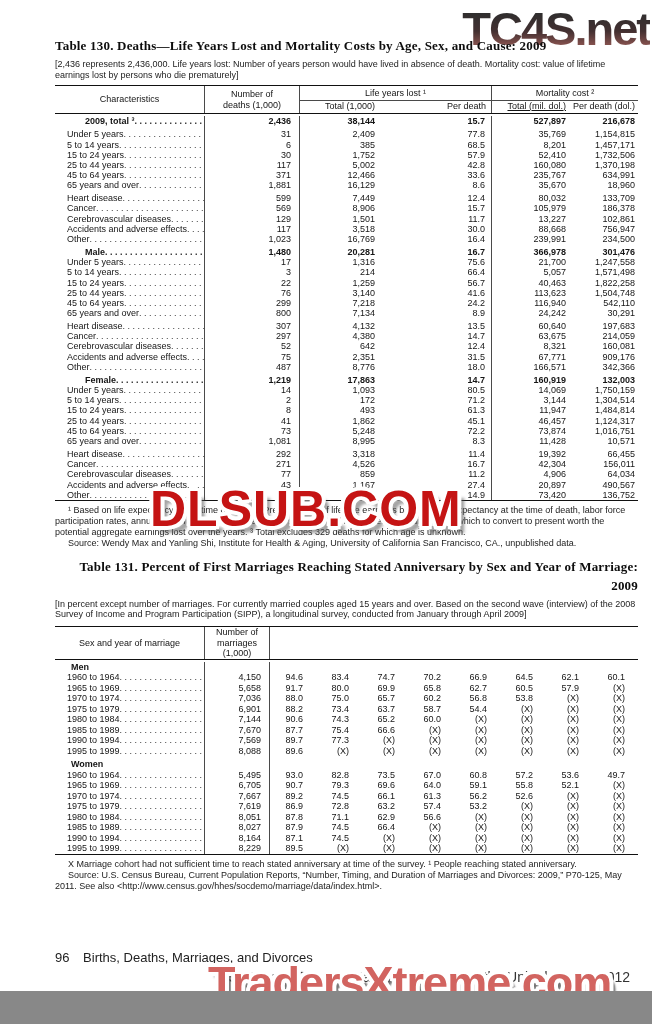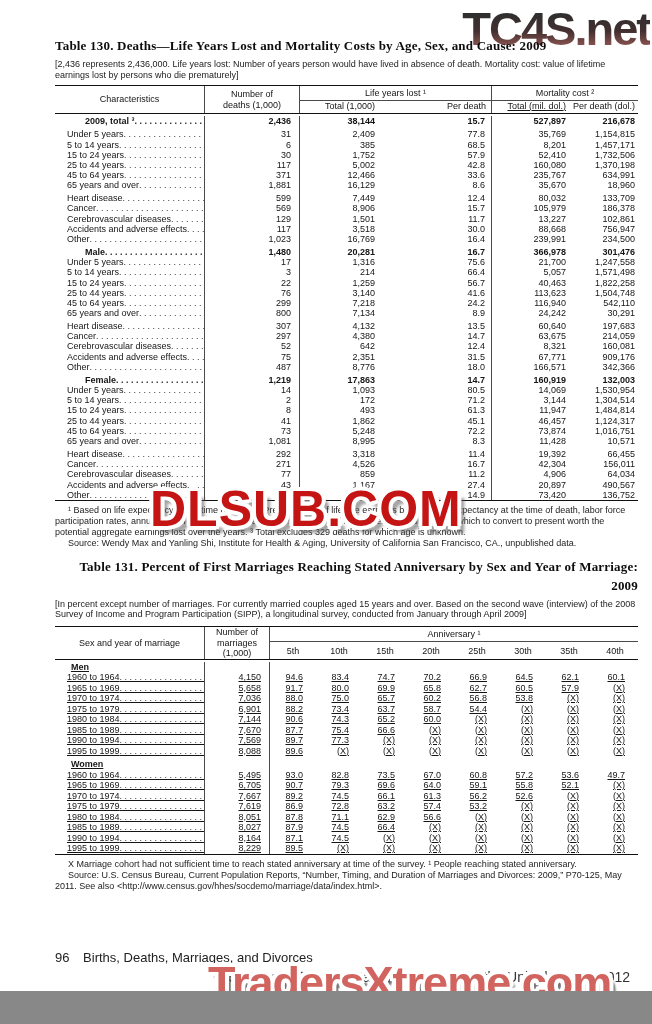--- a/index.html
+++ b/index.html
@@ -46,21 +46,21 @@
   #t130-body .c3{border-right:1px solid #4a4a4a;padding-right:6px;}
   #t130-body .c4{padding-right:4px;}
   #t130-body .c5{padding-right:3px;}
   #t130-head .s1{padding-right:20px;} #t130-head .s2{padding-right:6px;}
   #t130-head .s3{padding-right:4px;text-decoration:underline;} #t130-head .s4{padding-right:3px;}
 
   
   #t131-head{grid-template-columns:150px 65px 368px;margin-top:6px;}
   #t131-head .hsubA{grid-template-columns:repeat(8,46px);}
   #t131-head .hsubA span{justify-content:center;padding-bottom:2px;}
-  #t131-body{padding-top:2px;text-decoration:underline;}
+  #t131-body{padding-top:2px;}
   #t131-body .c0{border-right:1px solid #4a4a4a;}
   #t131-body .c1{border-right:1px solid #4a4a4a;padding-right:8px;}
   #t131-body .ca{padding-right:13px;}
   #t131-body .sec .c0{font-weight:bold;padding-left:16px;}
 
   .fnotes{margin-top:4px;font-size:9px;line-height:11px;color:#1c1c1c;}
   .fnotes p{margin:0;text-indent:13px;}
 
   .pagefoot{position:absolute;left:55px;top:950px;width:583px;font-size:13px;color:#222;}
   .pagefoot .pno{margin-right:10px;margin-top:48px;}
@@ -361,21 +361,21 @@
           <span class="c c5">132,003</span>
         </div>
         <div class="row">
           <span class="c0">
             <span class="lt">Under 5 years</span>
           </span>
           <span class="c c1">14</span>
           <span class="c c2">1,093</span>
           <span class="c c3">80.5</span>
           <span class="c c4">14,069</span>
-          <span class="c c5">1,530,954</span>
+          <span class="c c5">1,750,159</span>
         </div>
         <div class="row">
           <span class="c0">
             <span class="lt">5 to 14 years</span>
           </span>
           <span class="c c1">2</span>
           <span class="c c2">172</span>
           <span class="c c3">71.2</span>
           <span class="c c4">3,144</span>
           <span class="c c5">1,304,514</span>
@@ -479,33 +479,20 @@
 
     <div class="ttl" id="t131-title">Table 131. Percent of First Marriages Reaching Stated Anniversary by Sex and Year of Marriage: 2009</div>
     <div class="bnote">[In percent except number of marriages. For currently married couples aged 15 years and over. Based on the second wave (interview) of the 2008 Survey of Income and Program Participation (SIPP), a longitudinal survey, conducted from January through April 2009]</div>
 
     <div class="thead" id="t131-head">
       <div class="hcenter vline">Sex and year of marriage</div>
       <div class="hstack vline">
         <span>Number of</span>
         <span>marriages</span>
         <span>(1,000)</span>
-      </div>
-      <div class="hgroup">
-        <span class="gl">Anniversary ¹</span>
-        <div class="hsub hsubA" id="t131-anniv-cols">
-            <span class="ah">5th</span>
-            <span class="ah">10th</span>
-            <span class="ah">15th</span>
-            <span class="ah">20th</span>
-            <span class="ah">25th</span>
-            <span class="ah">30th</span>
-            <span class="ah">35th</span>
-            <span class="ah">40th</span>
-          </div>
       </div>
     </div>
     <div class="tbody" id="t131-body">
         <div class="row sec">
           <span class="c0 nd">
             <span class="lt">Men</span>
           </span>
           <span class="c c1"></span>
           <span class="c ca c2"></span>
           <span class="c ca c3"></span>

